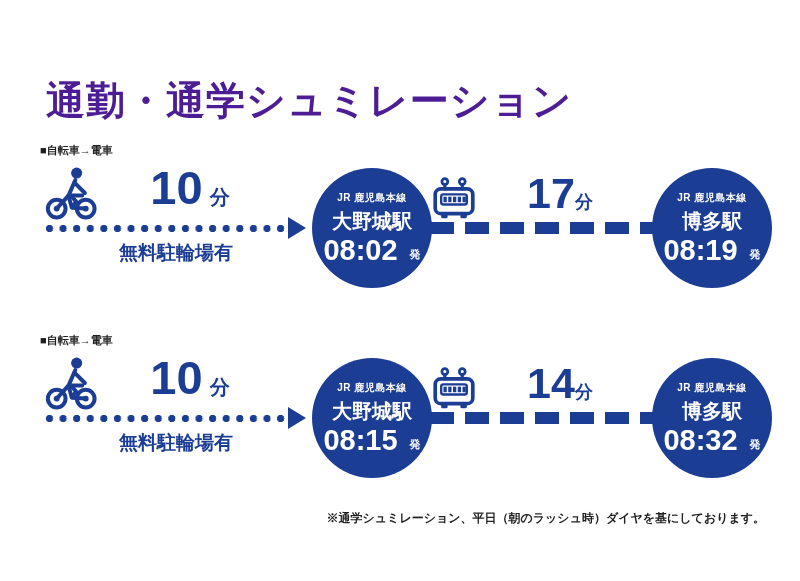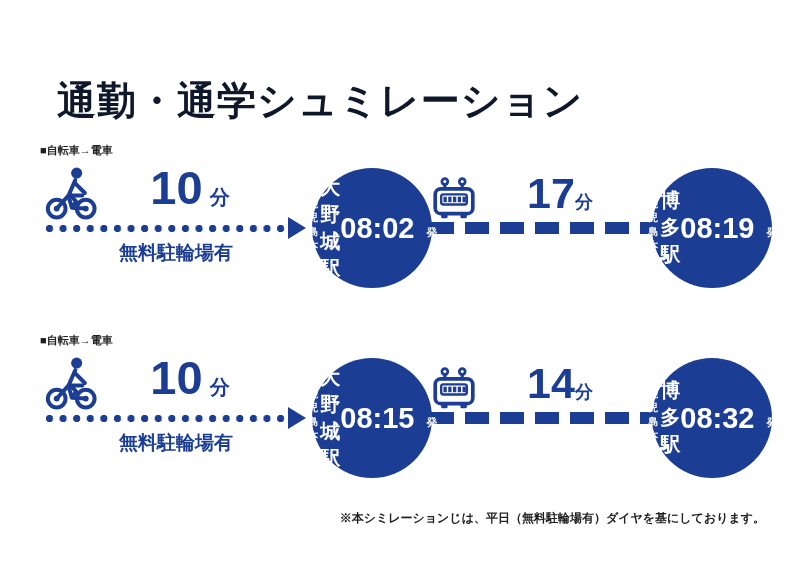--- a/index.html
+++ b/index.html
@@ -9,22 +9,22 @@
   html,body{margin:0;padding:0;background:#fff;}
   .canvas{
     position:relative;
     width:800px;height:581px;
     background:#ffffff;
     overflow:hidden;
     font-family:"Liberation Sans", sans-serif;
     color:var(--ink);
   }
   .page-title{
-    position:absolute;left:57px;top:48px;
-    font-size:39px;font-weight:900;color:#0f172a;
+    position:absolute;left:46px;top:48px;
+    font-size:39px;font-weight:900;color:#4c1d95;
     letter-spacing:1px;
   }
   .route-row{position:absolute;left:0;width:800px;height:175px;}
   .row-1{top:140px;}
   .row-2{top:330px;}
   .section-label{
     position:absolute;left:40px;top:3px;
     font-size:11px;font-weight:bold;color:#1f1f1f;
   }
   
@@ -47,21 +47,21 @@
     border-left:18px solid var(--blue);
   }
   .bike-note{
     position:absolute;left:96px;top:100px;width:160px;
     text-align:center;font-size:19px;font-weight:800;color:var(--blue);
   }
   
   .station-circle{
     position:absolute;top:28px;width:120px;height:120px;
     background:var(--blue);border-radius:50%;
-    display:flex;align-items:center;justify-content:center;
+    display:flex;flex-direction:column;align-items:center;justify-content:center;
     color:#fff;z-index:2;text-align:center;
   }
   .origin-circle{left:312px;}
   .destination-circle{left:652px;}
   .line-name{font-size:10px;font-weight:bold;letter-spacing:0.5px;margin-bottom:3px;}
   .station-name{font-size:20px;font-weight:800;margin-bottom:1px;}
   .time-row{display:flex;align-items:flex-end;gap:12px;}
   .time-value{font-size:29px;font-weight:800;line-height:1;}
   .time-suffix{font-size:11px;font-weight:bold;padding-bottom:3px;}
   
@@ -232,15 +232,15 @@
     <div class="station-circle destination-circle">
       <span class="line-name">JR 鹿児島本線</span>
       <span class="station-name">博多駅</span>
       <span class="time-row">
         <span class="time-value">08:32</span>
         <span class="time-suffix">発</span>
       </span>
     </div>
   </section>
 
-  <div class="footnote">※本シミレーションじは、平日（無料駐輪場有）ダイヤを基にしております。</div>
+  <div class="footnote">※通学シュミレーション、平日（朝のラッシュ時）ダイヤを基にしております。</div>
 
 </div>
 
 </body></html>

